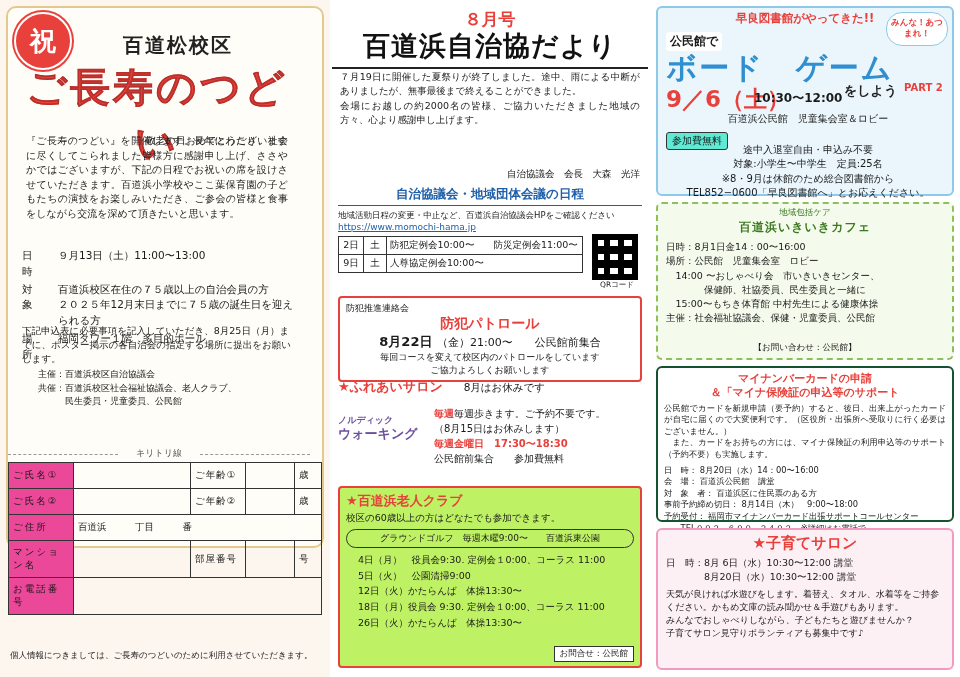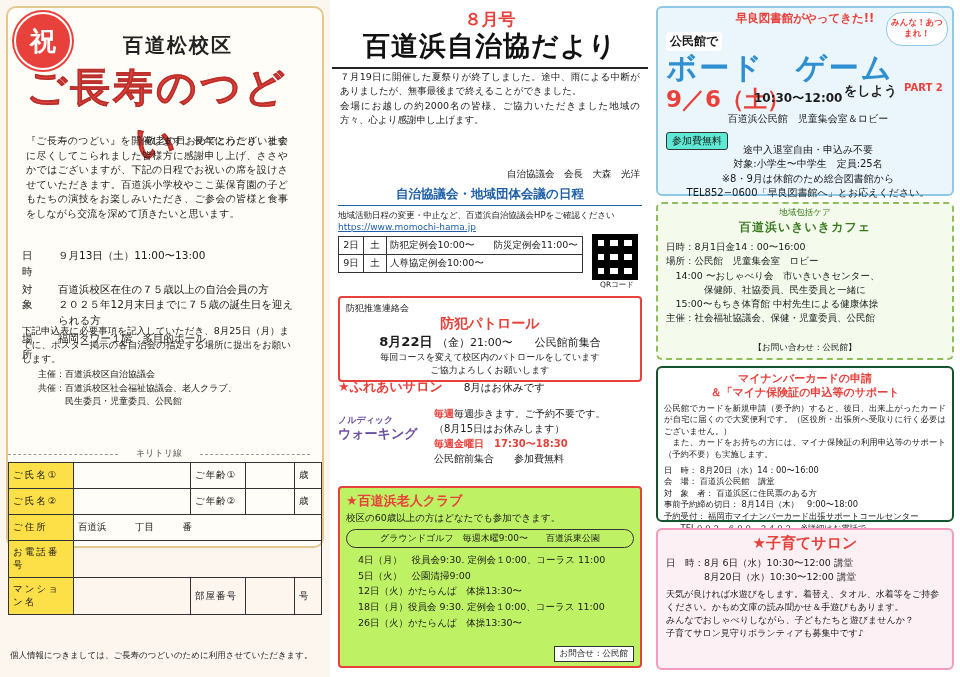--- a/index.html
+++ b/index.html
@@ -62,21 +62,21 @@
   }
   .cutline:before,.cutline:after{
     content:"";position:absolute;top:50%;width:110px;border-top:1px dashed #999;
   }
   .cutline:before{left:8px;}
   .cutline:after{right:8px;}
   .form-table{
     position:absolute;left:8px;top:462px;width:314px;border-collapse:collapse;font-size:9.5px;
   }
   .form-table td{border:1px solid #333;padding:5px 4px;height:15px;}
-  .ft-lbl{width:56px;letter-spacing:2px;background:#fde047;margin-top:8px;}
+  .ft-lbl{width:56px;letter-spacing:2px;background:#ec4899;margin-top:8px;}
   .ft-lbl2{width:46px;letter-spacing:1px;}
   .privacy{
     position:absolute;left:10px;top:650px;width:310px;font-size:8.5px;color:#222;
   }
 
   
   .issue{
     position:absolute;left:0;top:8px;width:320px;text-align:center;
     font-size:17px;font-weight:bold;color:#e8413c;
   }
@@ -242,29 +242,29 @@
         <td></td>
         <td class="ft-lbl2">ご年齢②</td>
         <td></td>
         <td>歳</td>
       </tr>
       <tr>
         <td class="ft-lbl">ご住所</td>
         <td colspan="4">百道浜　　　丁目　　　番</td>
       </tr>
       <tr>
-        <td class="ft-lbl">お電話番号</td>
-        <td colspan="4"></td>
-      </tr>
-      <tr>
         <td class="ft-lbl">マンション名</td>
         <td></td>
         <td class="ft-lbl2">部屋番号</td>
         <td></td>
         <td>号</td>
+      </tr>
+      <tr>
+        <td class="ft-lbl">お電話番号</td>
+        <td colspan="4"></td>
       </tr>
     </tbody>
       </table>
 
     <div class="privacy">個人情報につきましては、ご長寿のつどいのために利用させていただきます。</div>
   </div>
 
   <div class="col col-mid">
     <div class="issue">８月号</div>
     <div class="main-title">百道浜自治協だより</div>

